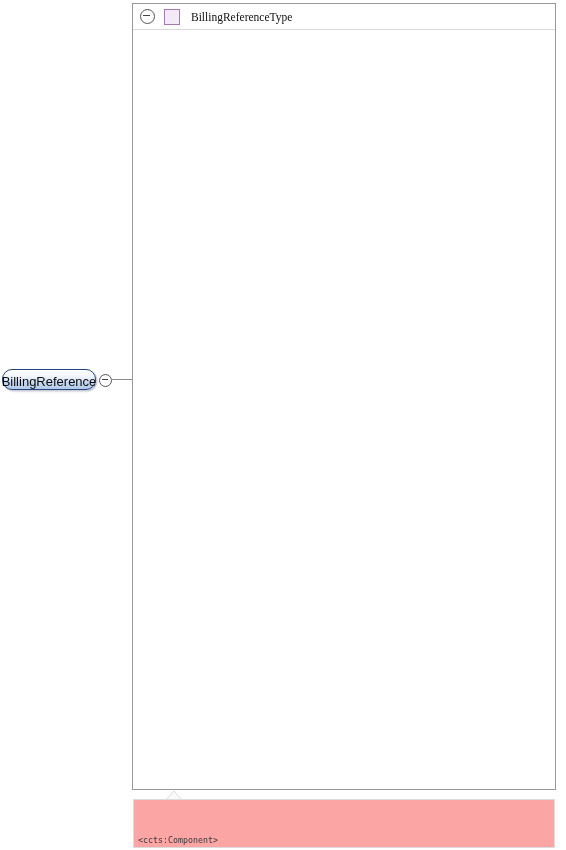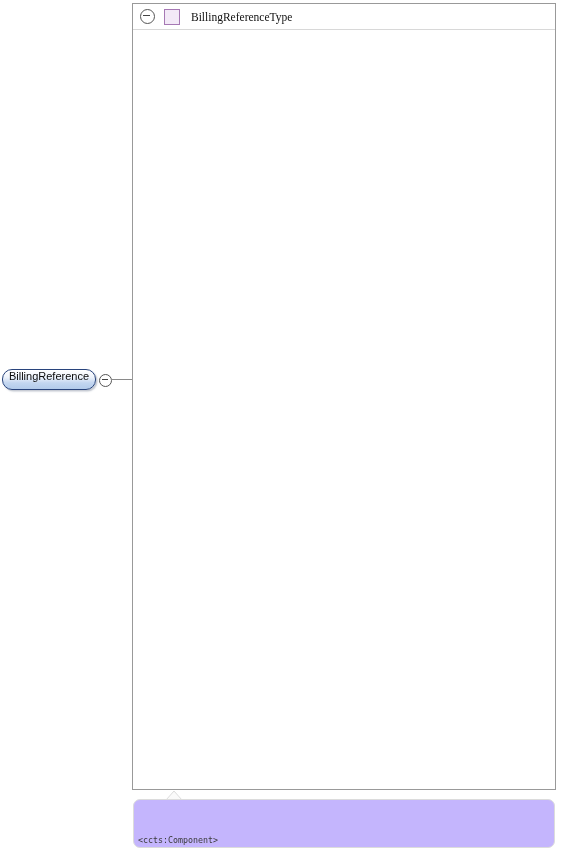--- a/index.html
+++ b/index.html
@@ -83,23 +83,23 @@
     left: 2px;
     top: 369px;
     width: 94px;
     height: 21px;
     border: 1px solid #29447c;
     border-radius: 10px;
     box-sizing: border-box;
     background: linear-gradient(to bottom, #ffffff 0%, #eef3fb 38%, #c3d6f0 68%, #b3cbea 100%);
     box-shadow: 1.5px 1.5px 1.5px rgba(120,130,150,0.45);
     display: flex;
-    align-items: flex-start;
+    align-items: flex-end;
     justify-content: center;
-    font-size: 11px;
+    font-size: 13px;
     color: #0b0b0b;
     white-space: nowrap;
   }
   .root-minus {
     position: absolute;
     left: 99px;
     top: 374px;
     width: 11px;
     height: 11px;
     border-radius: 50%;
@@ -225,22 +225,22 @@
     font-size: 10px;
     color: #111111;
     white-space: nowrap;
     letter-spacing: 0.2px;
   }
 
   
   .annot {
     position: absolute;
     border: 1px solid #dcdcdc;
-    border-radius: 7px;
-    background: #c4b5fd;
+    border-radius: 0;
+    background: #fca5a5;
     box-sizing: border-box;
     font-family: "DejaVu Sans Mono", monospace;
     font-size: 8.3px;
     line-height: 14px;
     color: #3b3b3b;
     padding: 5px 0 0 4px;
     overflow: hidden;
     white-space: pre;
   }
   .annot .ln { display: block; }

